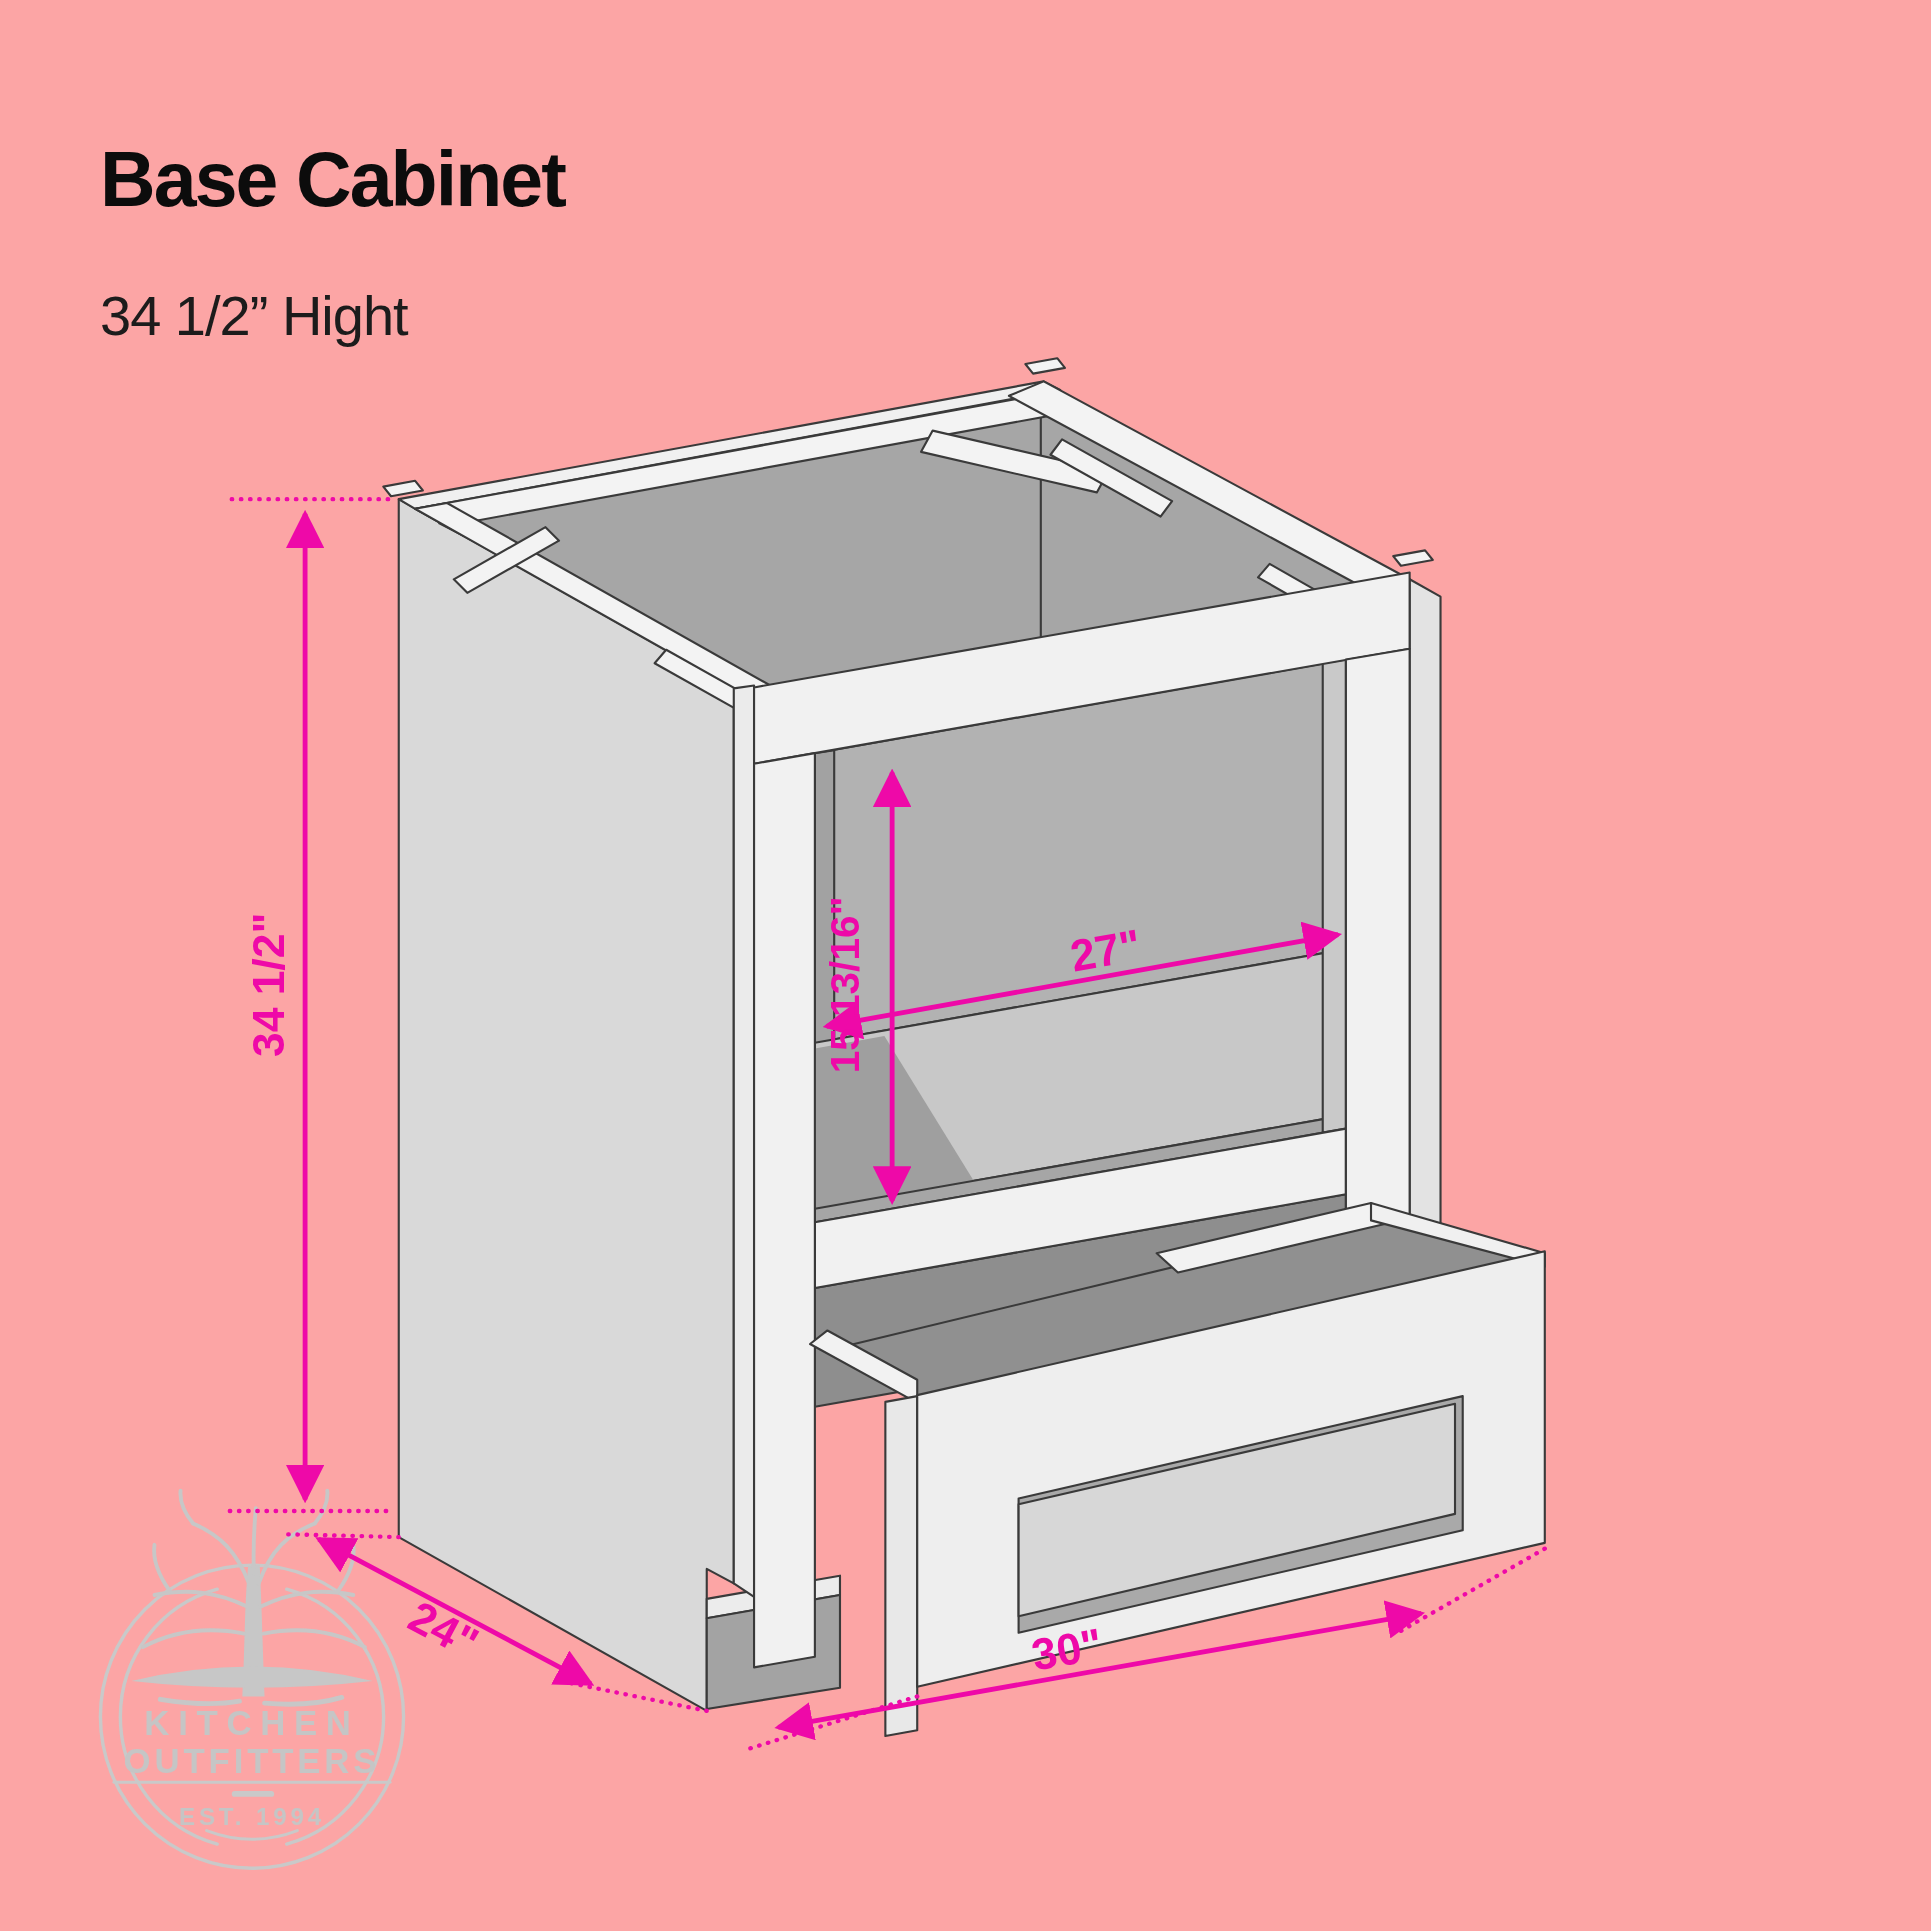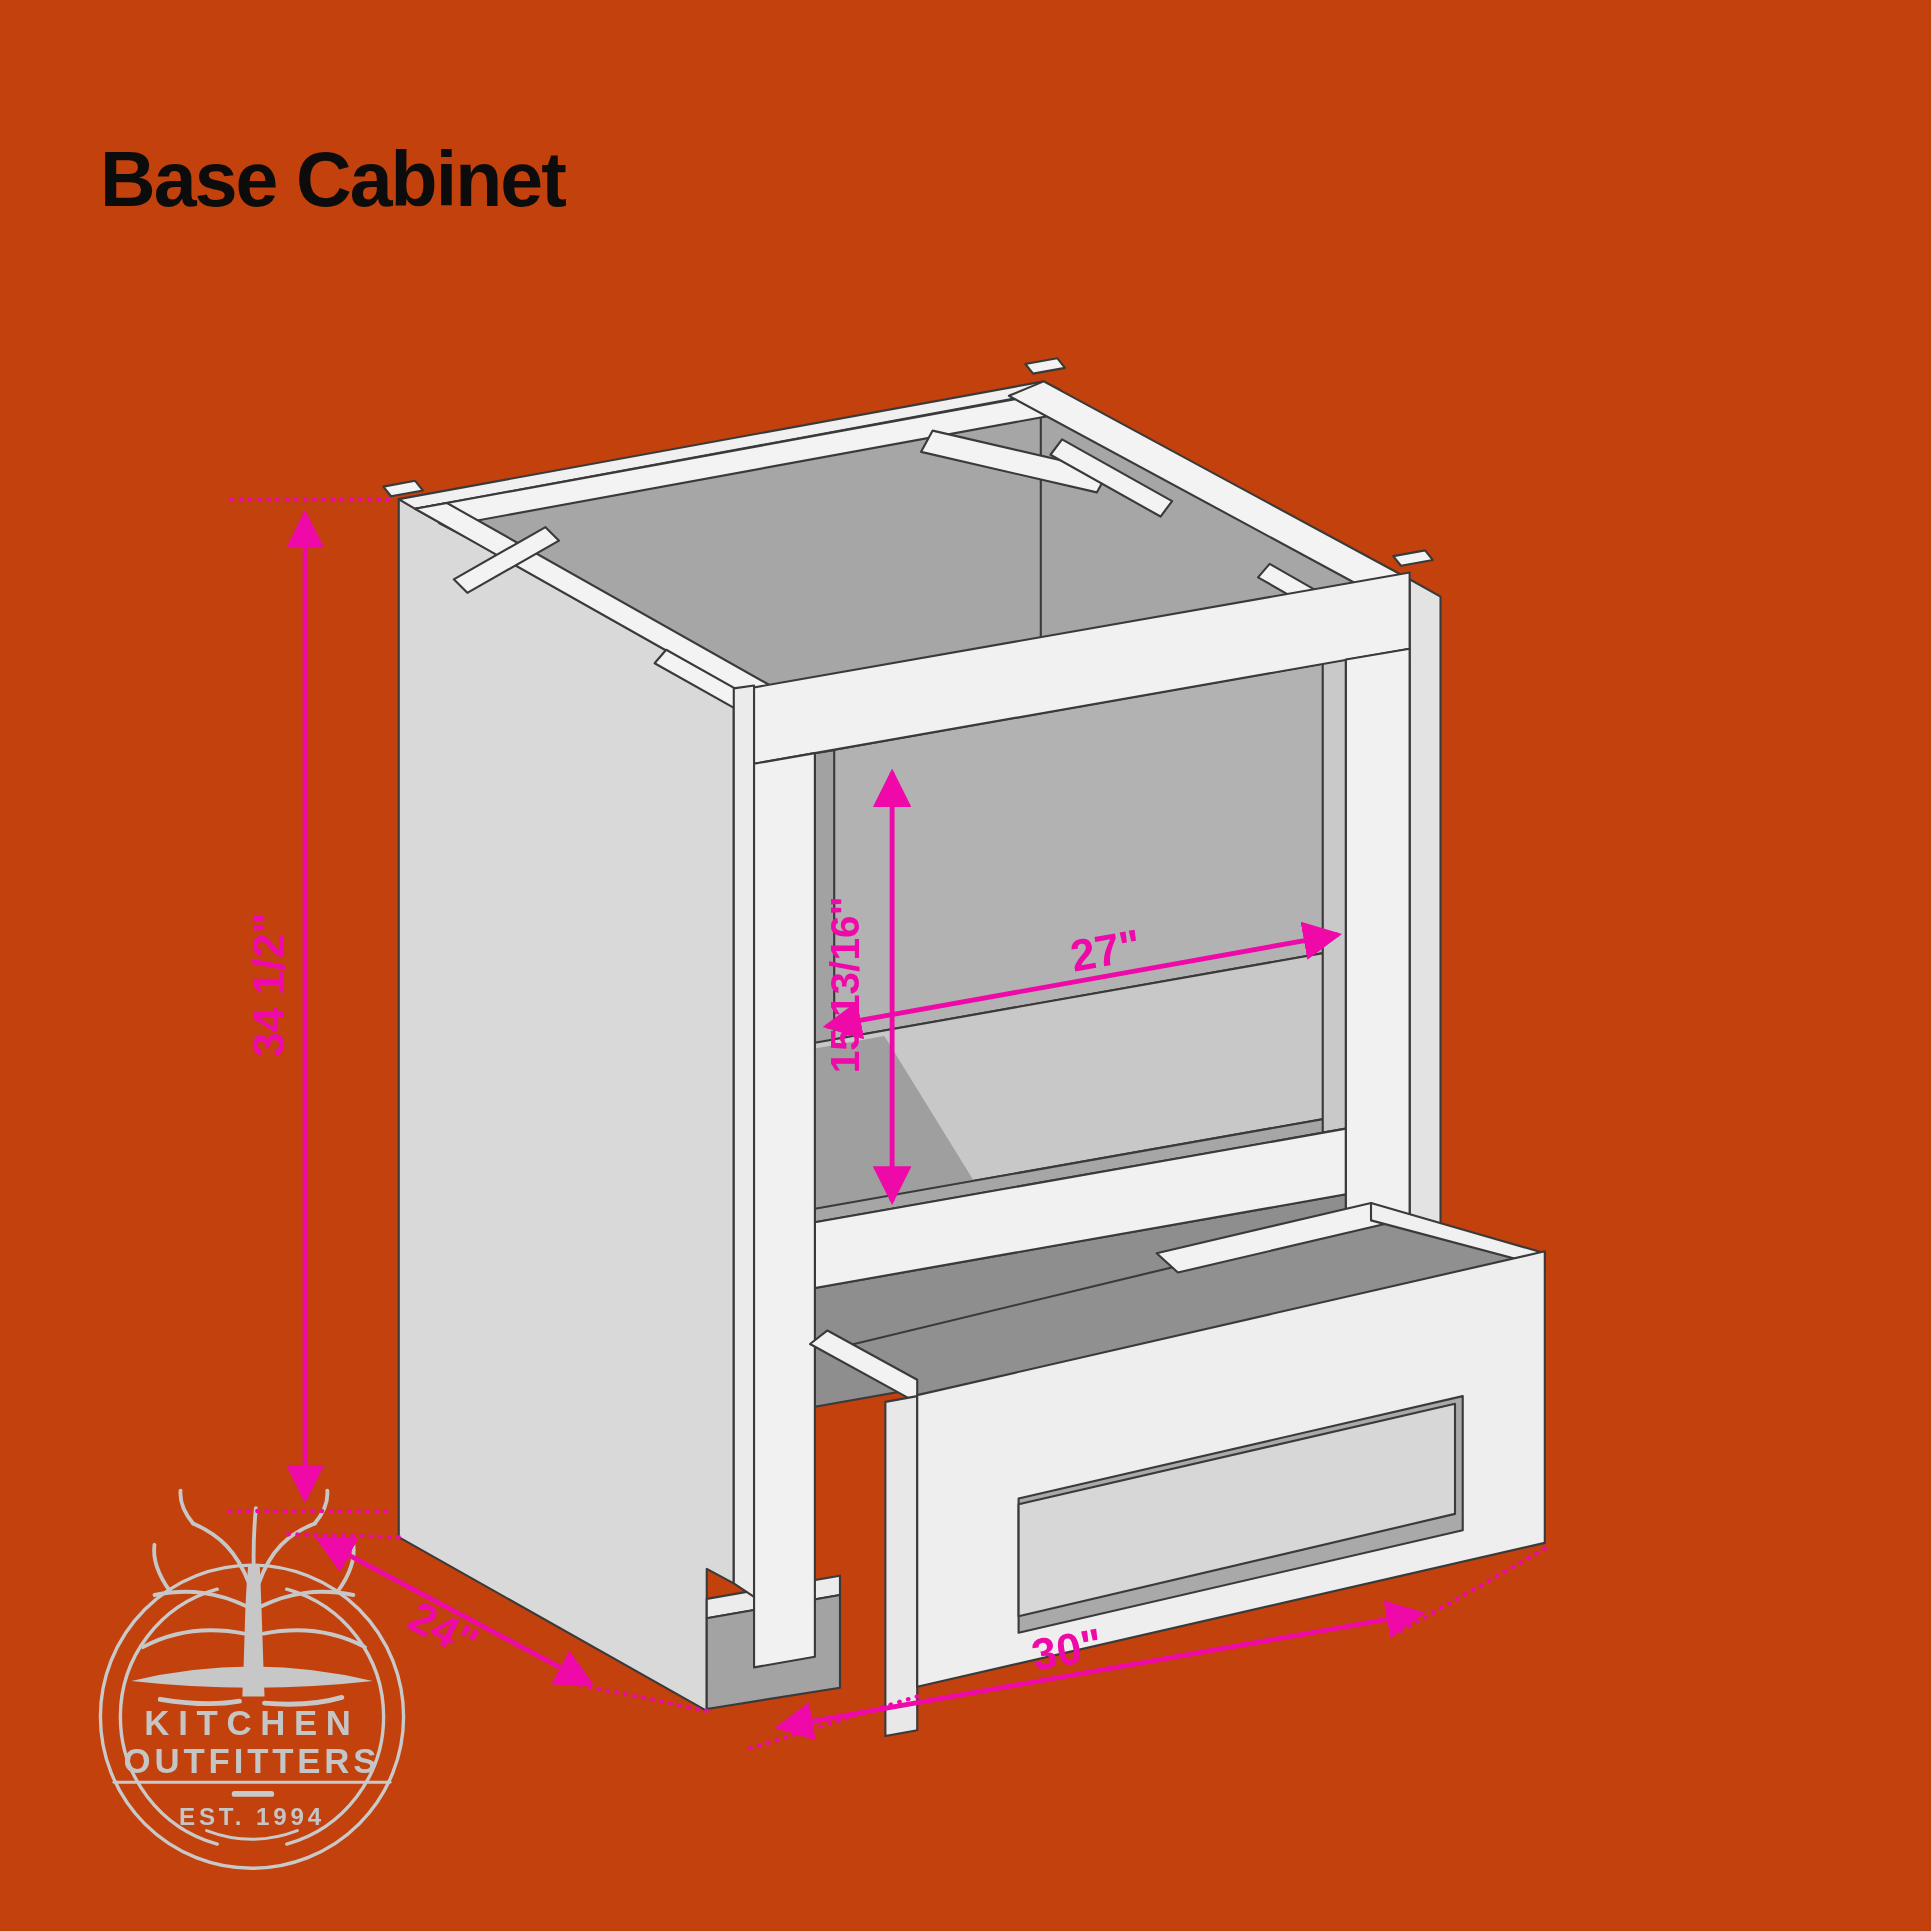--- a/index.html
+++ b/index.html
@@ -1,32 +1,33 @@
 <!DOCTYPE html>
 <html><head>
 <meta charset="utf-8">
 <style>
   html,body{margin:0;padding:0;background:#ffffff;}
-  #canvas{position:relative;width:1931px;height:1931px;background:#c2410c;overflow:hidden;
+  #canvas{position:relative;width:1931px;height:1931px;background:#fca5a5;overflow:hidden;
           font-family:"Liberation Sans",sans-serif;}
   #drawing{position:absolute;left:0;top:0;}
   .hdr{position:absolute;left:100px;top:135px;color:#0c0c0c;}
   .hdr h1{margin:0;font-size:77px;font-weight:700;letter-spacing:-1.9px;color:#0c0c0c;}
   .hdr .sub{margin-top:50px;font-size:56px;font-weight:400;color:#1c1c1c;line-height:83px;letter-spacing:-1px;}
   .dimlabel{font-family:"Liberation Sans",sans-serif;font-weight:bold;}
   .wmtext{font-family:"Liberation Sans",sans-serif;font-weight:bold;}
 </style>
 </head>
 <body>
 
 <div id="canvas">
 
 <div class="hdr">
   <h1>Base Cabinet</h1>
   <div class="sub">
+    <div>34 1/2” Hight</div>
   </div>
 </div>
 
 <svg id="drawing" width="1931" height="1931" viewBox="0 0 2000 2000">
   <defs>
     <marker id="arr" viewBox="0 0 10 10" refX="9" refY="5" markerWidth="8" markerHeight="8" orient="auto-start-reverse">
       <path d="M0,0 L10,5 L0,10 Z" fill="#ee09a8"></path>
     </marker>
   </defs>
 

